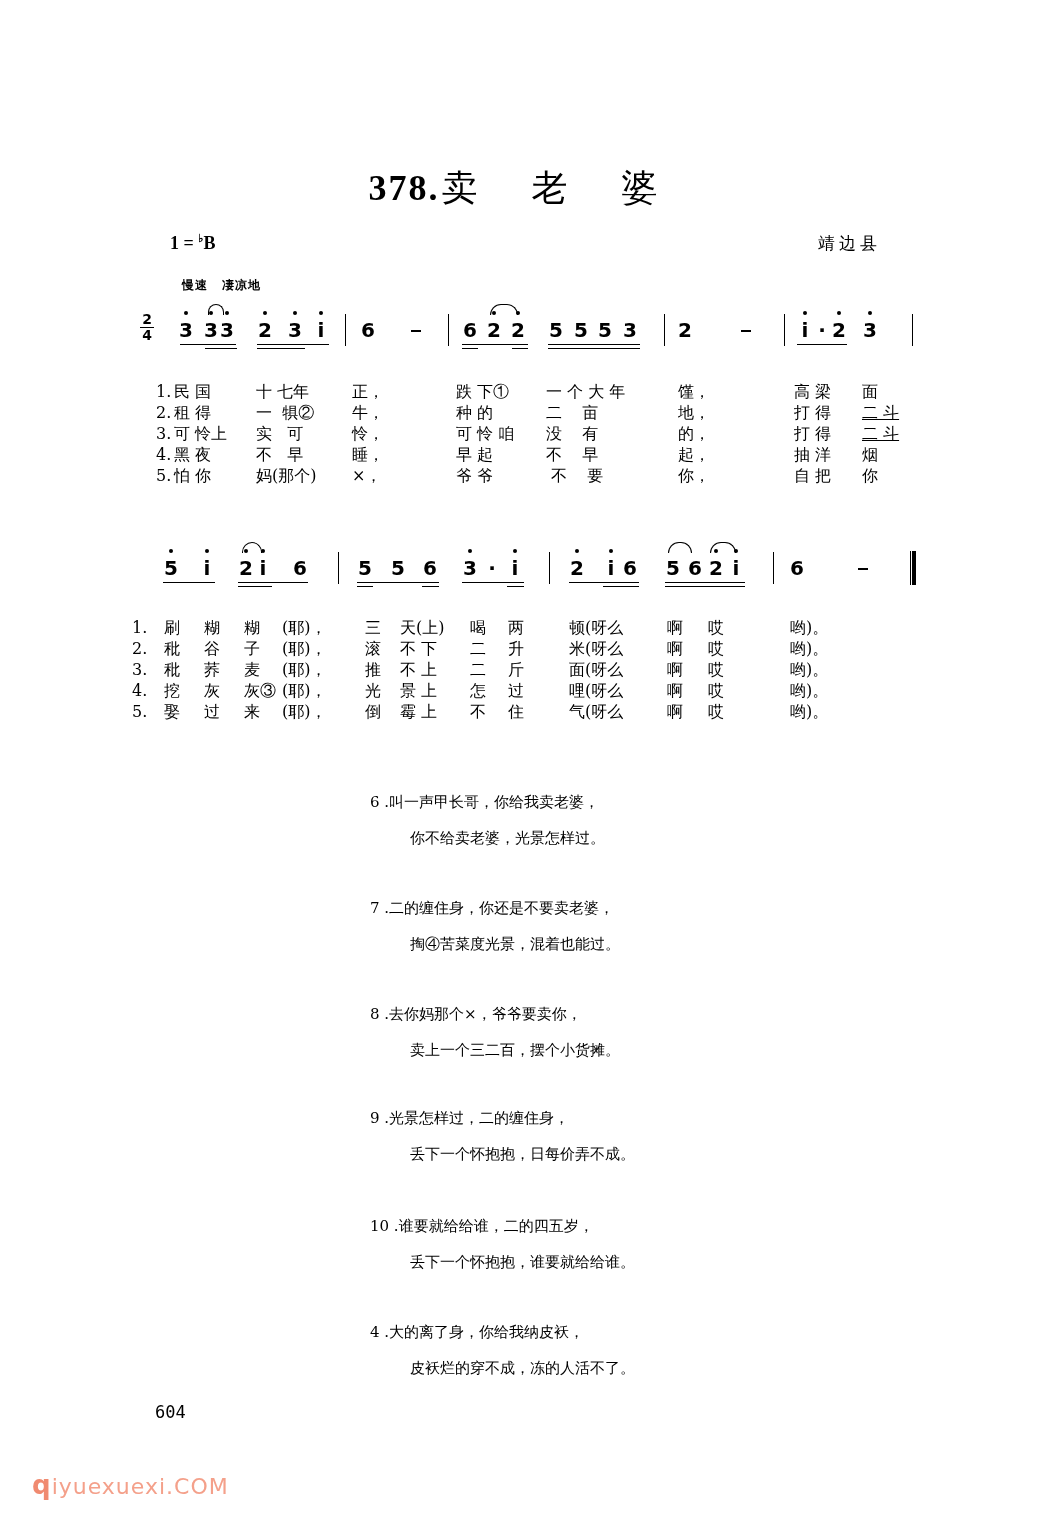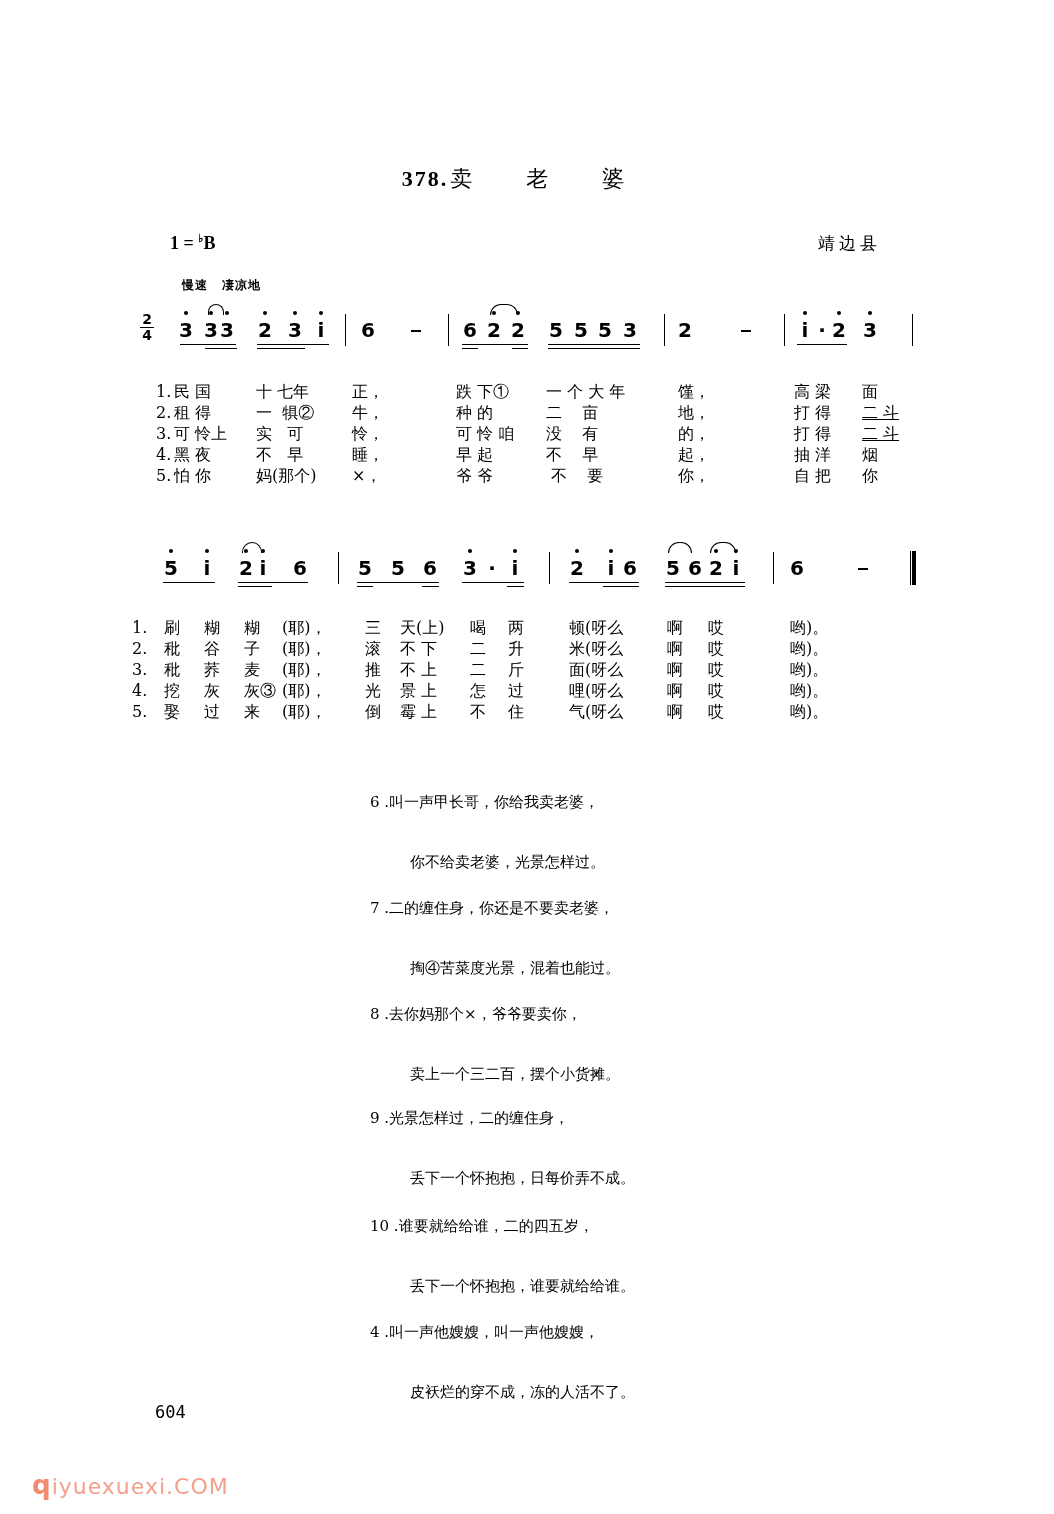--- a/index.html
+++ b/index.html
@@ -3,21 +3,21 @@
 <meta charset="utf-8">
 <style>
   html, body { margin: 0; padding: 0; background: #ffffff; }
   body {
     width: 1054px; height: 1514px; position: relative; overflow: hidden;
     font-family: "DejaVu Serif", "Liberation Serif", serif; color: #000;
   }
   .abs { position: absolute; }
   .title {
     left: 0; width: 1054px; top: 164px; text-align: center;
-    font-size: 22px; font-weight: bold; letter-spacing: 2px;
+    font-size: 36px; font-weight: bold; letter-spacing: 2px;
   }
   .title .t-num { font-family: "Liberation Serif", serif; }
   .title .t-ch { display: inline-block; margin: 0 26px; font-weight: normal; }
   .key { left: 170px; top: 232px; font-size: 18px; font-family: "Liberation Serif", serif; font-weight: bold; }
   .key sup { font-size: 11px; }
   .region { left: 818px; top: 232px; font-size: 17px; letter-spacing: 4px; }
   .tempo { left: 182px; top: 277px; font-size: 12px; font-weight: bold; letter-spacing: 1px; }
   .tempo span { margin-right: 14px; }
 
   .staff { left: 0; height: 44px; }
@@ -34,21 +34,21 @@
     border-radius: 14px 14px 0 0;
   }
   .dash { position: absolute; width: 10px; height: 2px; background: #000; }
   .timesig { position: absolute; font-family: "DejaVu Sans", sans-serif; font-weight: bold; font-size: 14px; text-align: center; width: 14px; line-height: 15px; }
   .timesig .line { border-top: 1.5px solid #000; }
 
   .lyr { position: absolute; font-size: 16px; letter-spacing: 0; white-space: pre; line-height: 20px; }
   .lyr span { position: absolute; }
   .verse-block { left: 370px; font-size: 15px; line-height: 20px; }
   .verse-block .l1 { position: absolute; left: 0; white-space: nowrap; }
-  .verse-block .l2 { position: absolute; left: 40px; top: 36px; white-space: nowrap; margin-top: 24px; }
+  .verse-block .l2 { position: absolute; left: 40px; top: 36px; white-space: nowrap; }
   .pageno { left: 155px; top: 1402px; font-size: 17px; font-family: "DejaVu Sans Mono", monospace; }
   .watermark { left: 32px; top: 1470px; font-size: 22px; color: #f4a08a; font-family: "DejaVu Sans", sans-serif; letter-spacing: 1px; }
   .watermark b { color: #f08a70; font-size: 26px; }
 </style>
 </head>
 <body>
 
 <div class="abs title">
   <span class="t-num">378.</span><span class="t-ch" style="margin-left:2px">卖</span><span class="t-ch">老</span><span class="t-ch">婆</span>
 </div>
@@ -205,18 +205,18 @@
 </div>
 <div class="abs verse-block" style="top:1108px;">
   <div class="l1"><span>9 .</span><span>光景怎样过，二的缠住身，</span></div>
   <div class="l2">丢下一个怀抱抱，日每价弄不成。</div>
 </div>
 <div class="abs verse-block" style="top:1216px;">
   <div class="l1"><span>10 .</span><span>谁要就给给谁，二的四五岁，</span></div>
   <div class="l2">丢下一个怀抱抱，谁要就给给谁。</div>
 </div>
 <div class="abs verse-block" style="top:1322px;">
-  <div class="l1"><span>4 .</span><span>叫一声他嫂嫂，叫一声他嫂嫂，</span></div>
+  <div class="l1"><span>4 .</span><span>大的离了身，你给我纳皮袄，</span></div>
   <div class="l2">皮袄烂的穿不成，冻的人活不了。</div>
 </div>
 
 <div class="abs pageno">604</div>
 <div class="abs watermark"><b>q</b><span>iyuexuexi.COM</span></div>
 
 </body></html>

